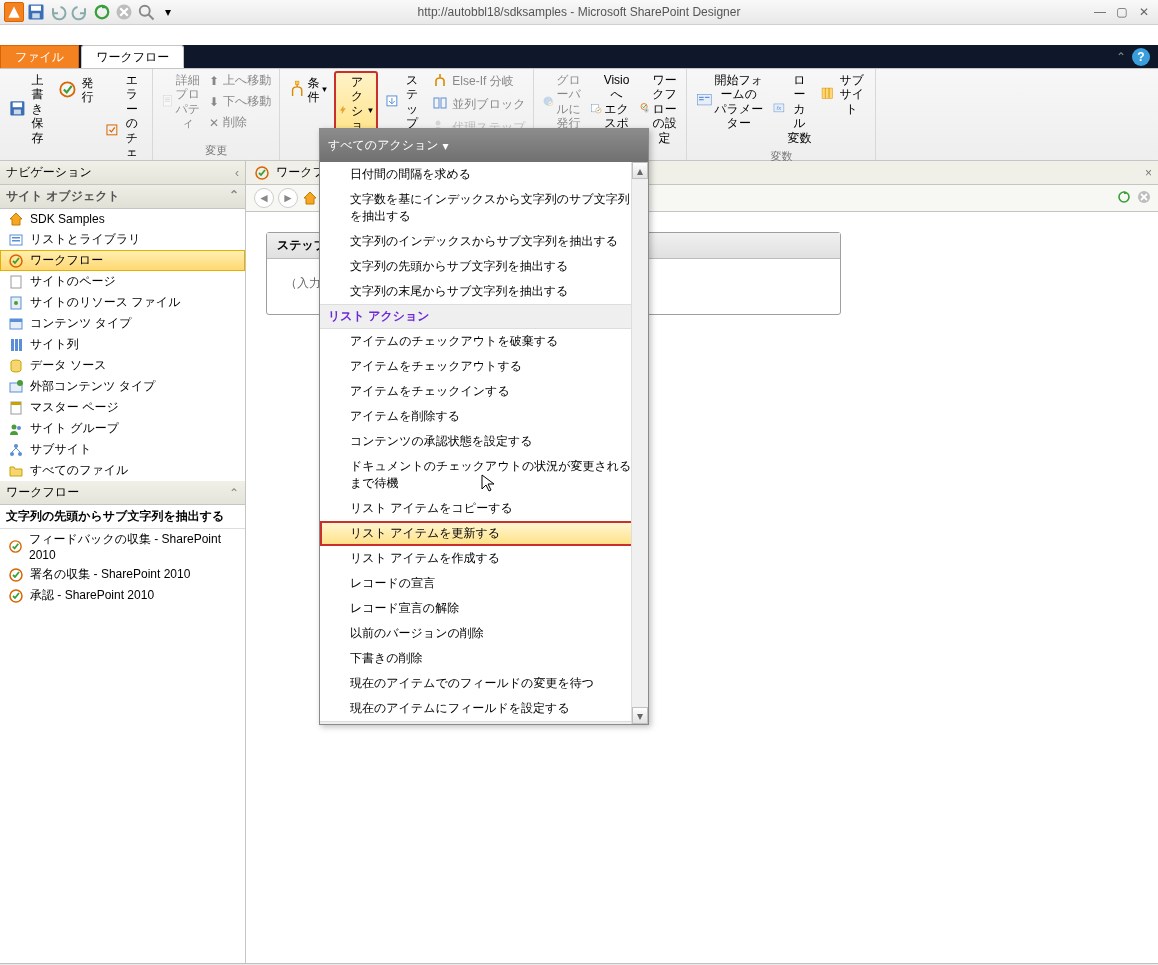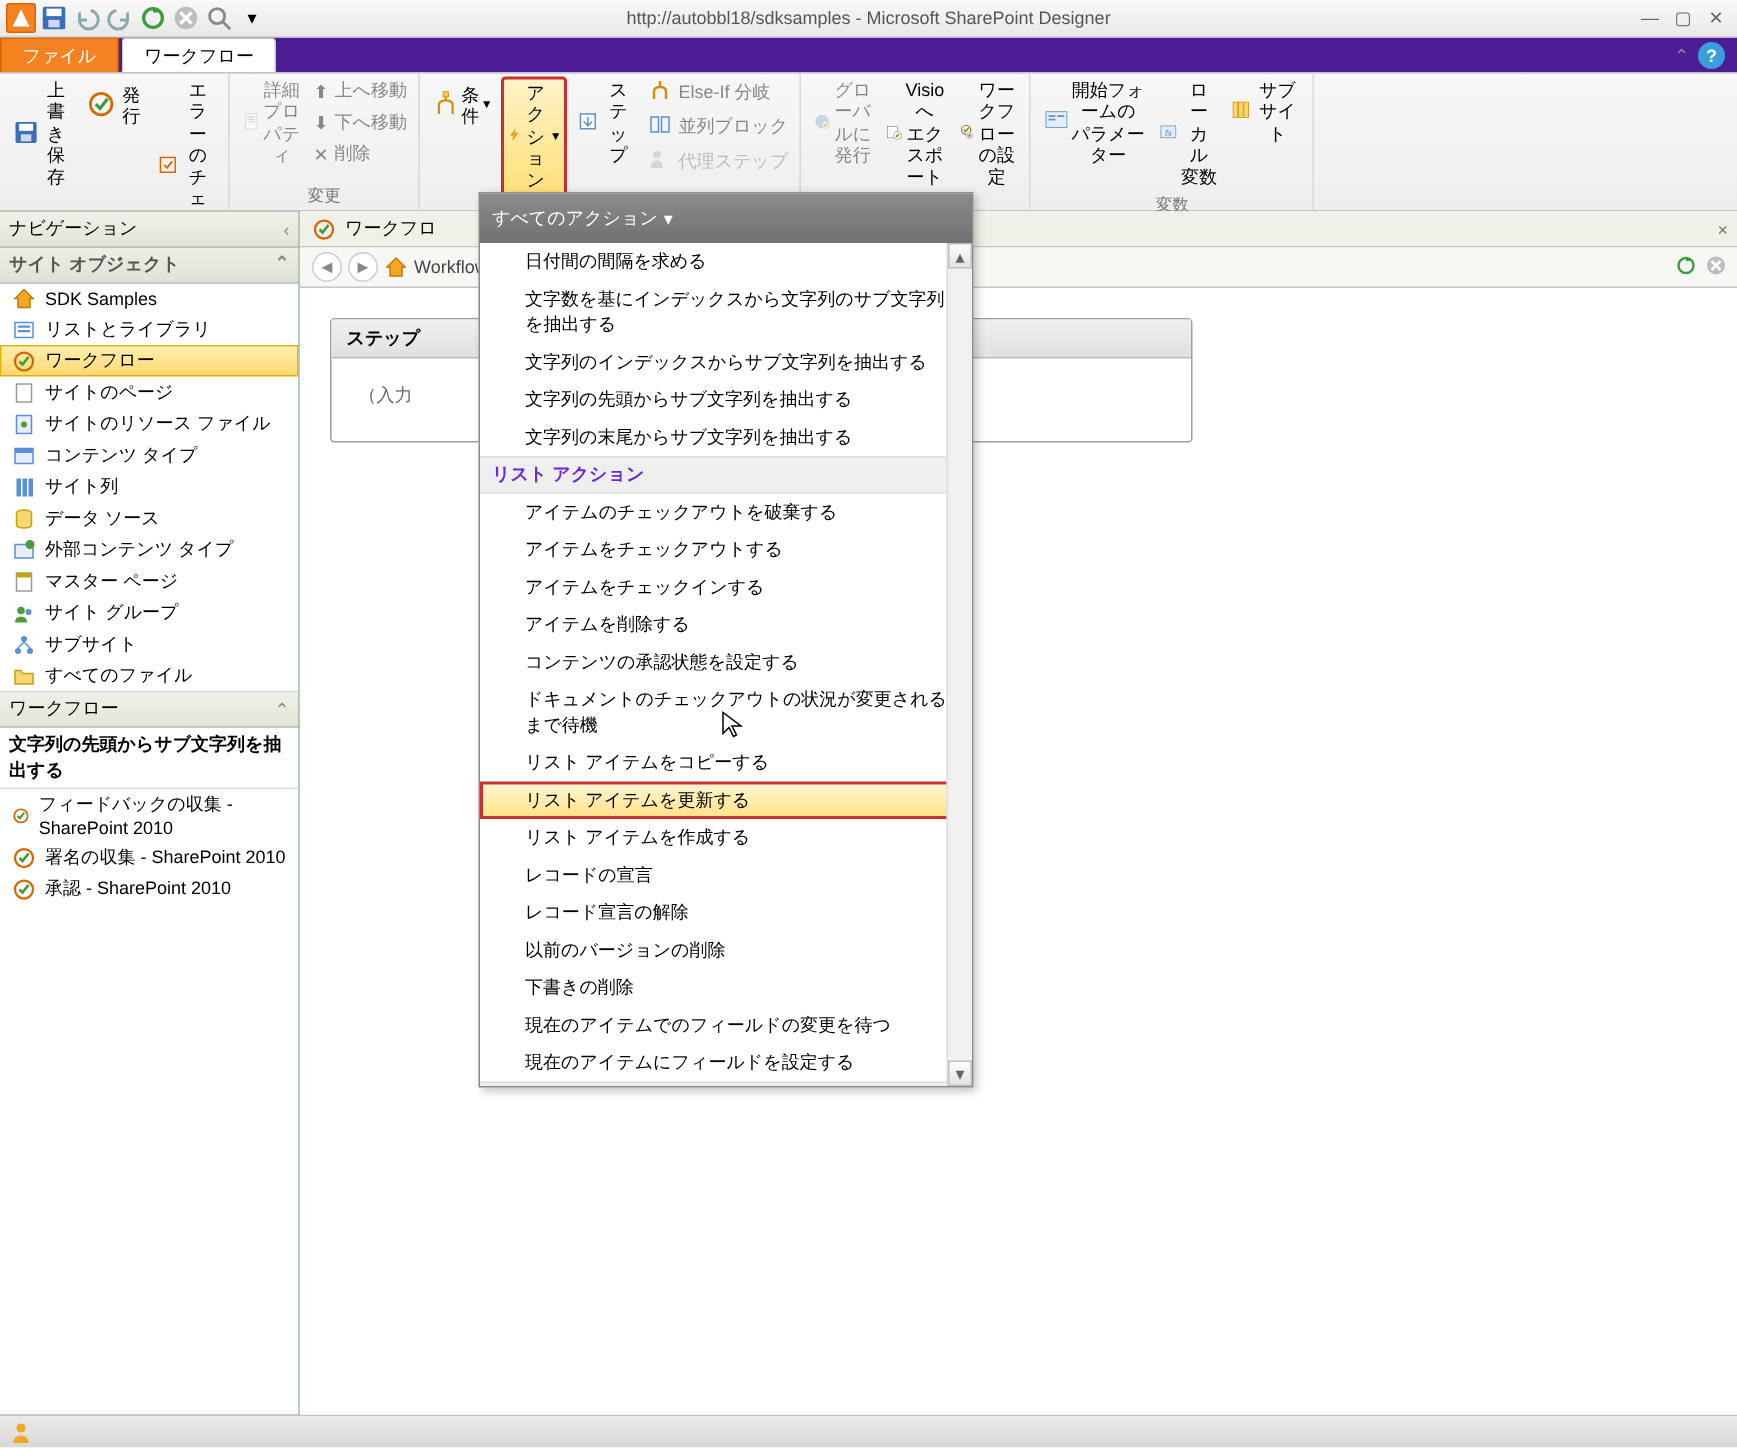--- a/index.html
+++ b/index.html
@@ -8,41 +8,41 @@
 
 .titlebar { height: 25px; background: linear-gradient(#f9f9f9,#e8e8e8); border-bottom: 1px solid #d0d0d0; display: flex; align-items: center; position: relative; }
 .qat { display: flex; align-items: center; gap: 2px; padding: 0 4px; }
 .qat .qat-btn { width: 20px; height: 20px; display: flex; align-items: center; justify-content: center; cursor: pointer; }
 .qat .logo { background: #f58220; border: 1px solid #d86500; border-radius: 2px; }
 .title-text { position: absolute; left: 50%; transform: translateX(-50%); color: #555; }
 .win-controls { position: absolute; right: 6px; display: flex; gap: 6px; }
 .win-controls span { width: 16px; height: 14px; display: inline-flex; align-items: center; justify-content: center; color: #666; cursor: pointer; }
 
 
-.tabstrip { height: 24px; background: #4c1d95; display: flex; border-bottom: 1px solid #c5c5c5; }
+.tabstrip { height: 24px; background: #0f172a; display: flex; border-bottom: 1px solid #c5c5c5; margin-top: 20px; }
 .file-tab { background: #f58220; color: #fff; padding: 3px 14px; border: 1px solid #d86500; border-bottom: none; margin-right: 2px; cursor: pointer; }
 .ribbon-tab { padding: 3px 14px; border: 1px solid #c5c5c5; border-bottom: 1px solid #fff; background: #fff; border-radius: 3px 3px 0 0; cursor: pointer; }
 .tab-extras { margin-left: auto; display: flex; align-items: center; gap: 6px; padding-right: 8px; }
 .tab-extras .helpbtn { width: 18px; height: 18px; background: #3a9edc; border-radius: 50%; color: #fff; display: flex; align-items: center; justify-content: center; font-weight: bold; cursor: pointer; }
 
 
 .ribbon { height: 92px; background: linear-gradient(#f7f7f7,#eeeeee); border-bottom: 1px solid #c5c5c5; display: flex; }
 .rgroup { border-right: 1px solid #d8d8d8; padding: 2px 6px 0 6px; display: flex; flex-direction: column; }
 .rgroup-body { flex: 1; display: flex; align-items: flex-start; gap: 4px; }
 .rgroup-label { text-align: center; color: #777; font-size: 11px; padding: 2px 0; }
 .bigbtn { display: flex; flex-direction: row; align-items: center; width: 44px; padding: 2px 2px; cursor: pointer; text-align: center; line-height: 1.2; }
 .bigbtn.disabled { opacity: 0.45; cursor: default; }
 .bigbtn .bicon { width: 32px; height: 32px; margin-bottom: 2px; display: flex; align-items: center; justify-content: center; }
 .bigbtn.highlight { background: linear-gradient(#fff2c8,#ffe17a); border: 2px solid #c9302c; border-radius: 3px; }
 .smallbtns { display: flex; flex-direction: column; gap: 2px; }
 .smallbtn { display: flex; align-items: center; gap: 4px; color: #888; cursor: default; padding: 1px 2px; }
 
 
 .main { display: flex; height: calc(965px - 25px - 24px - 92px - 22px); }
-.left { width: 200px; border-right: 1px solid #c5c5c5; display: flex; flex-direction: column; background: #15803d; }
+.left { width: 246px; border-right: 1px solid #c5c5c5; display: flex; flex-direction: column; background: #5eead4; }
 .panel-hdr { background: linear-gradient(#f0f0e8,#e4e4da); border-bottom: 1px solid #c5c5c5; padding: 3px 6px; display: flex; align-items: center; justify-content: space-between; }
 .panel-hdr .chev { color: #888; cursor: pointer; }
 .subhdr { background: linear-gradient(#eeeee6,#e0e0d6); padding: 3px 6px; border-bottom: 1px solid #c5c5c5; font-weight: bold; color: #555; }
 .tree { background: #fff; overflow: auto; flex: 0 0 auto; }
 .tree-item { display: flex; align-items: center; gap: 6px; padding: 2px 8px; cursor: pointer; }
 .tree-item.selected { background: linear-gradient(#ffefb0,#ffd873); border: 1px solid #e2b100; padding: 1px 7px; }
 .tree-item .ticon { width: 16px; height: 16px; display: flex; align-items: center; justify-content: center; }
 .wf-section { background: #fff; flex: 1; }
 
 

